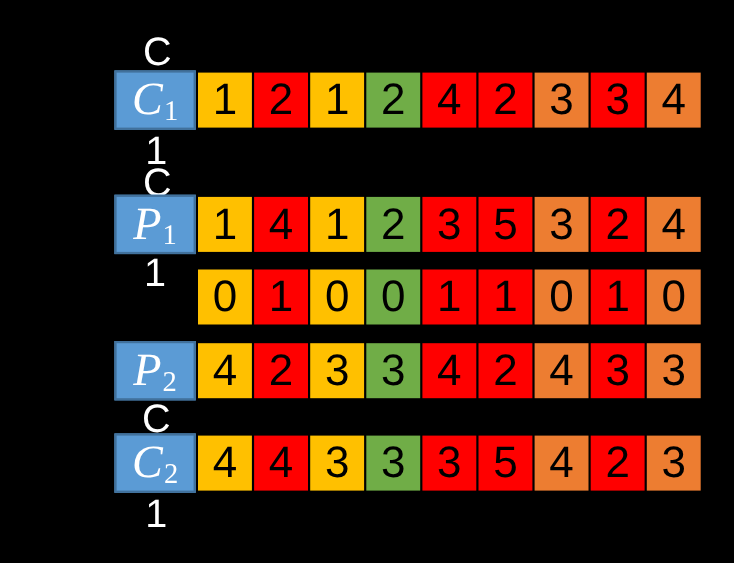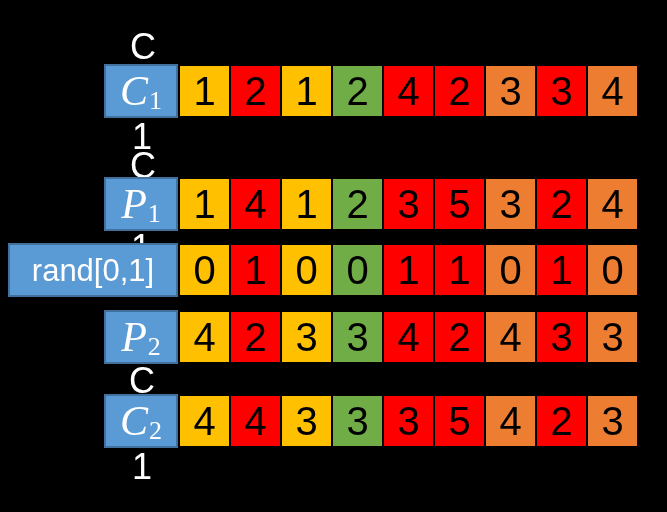--- a/index.html
+++ b/index.html
@@ -120,23 +120,20 @@
           <div class="cell" style="background: rgb(255, 192, 0); color: rgb(0, 0, 0);">1</div>
           <div class="cell" style="background: rgb(112, 173, 71); color: rgb(0, 0, 0);">2</div>
           <div class="cell" style="background: rgb(255, 0, 0); color: rgb(0, 0, 0);">3</div>
           <div class="cell" style="background: rgb(255, 0, 0); color: rgb(0, 0, 0);">5</div>
           <div class="cell" style="background: rgb(237, 125, 49); color: rgb(0, 0, 0);">3</div>
           <div class="cell" style="background: rgb(255, 0, 0); color: rgb(0, 0, 0);">2</div>
           <div class="cell" style="background: rgb(237, 125, 49); color: rgb(0, 0, 0);">4</div>
         </div>
       </div>
       <div class="row" style="top: 243px;">
-        <div class="label plain" style="left: 8px; width: 170px; background: rgb(91, 155, 213); border-color: rgb(65, 113, 156); color: rgb(255, 255, 255);">
-          <span class="lbl-main">rand[0,1]</span>
-        </div>
         <div class="cells">
           <div class="cell" style="background: rgb(255, 192, 0); color: rgb(0, 0, 0);">0</div>
           <div class="cell" style="background: rgb(255, 0, 0); color: rgb(0, 0, 0);">1</div>
           <div class="cell" style="background: rgb(255, 192, 0); color: rgb(0, 0, 0);">0</div>
           <div class="cell" style="background: rgb(112, 173, 71); color: rgb(0, 0, 0);">0</div>
           <div class="cell" style="background: rgb(255, 0, 0); color: rgb(0, 0, 0);">1</div>
           <div class="cell" style="background: rgb(255, 0, 0); color: rgb(0, 0, 0);">1</div>
           <div class="cell" style="background: rgb(237, 125, 49); color: rgb(0, 0, 0);">0</div>
           <div class="cell" style="background: rgb(255, 0, 0); color: rgb(0, 0, 0);">1</div>
           <div class="cell" style="background: rgb(237, 125, 49); color: rgb(0, 0, 0);">0</div>

